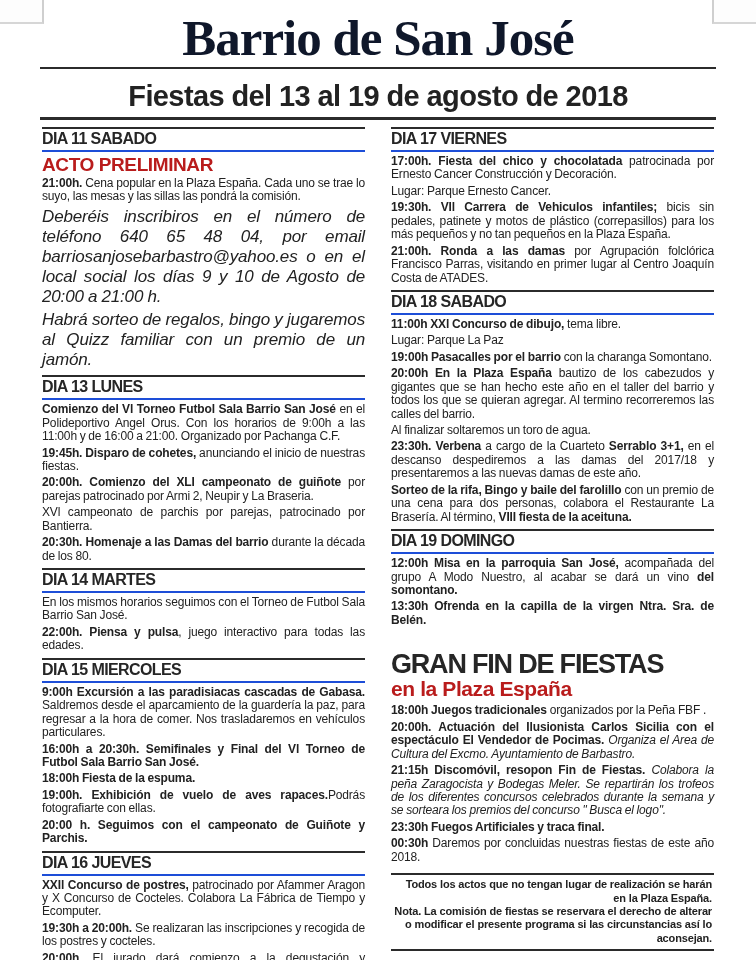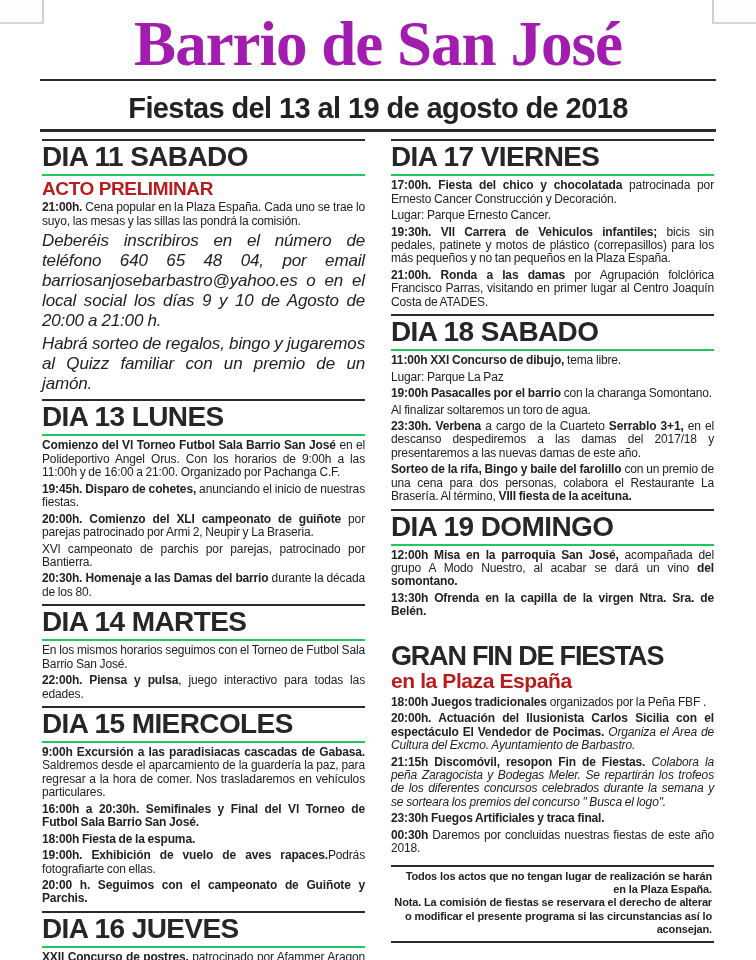--- a/index.html
+++ b/index.html
@@ -13,39 +13,39 @@
     box-sizing:border-box;
   }
   
   .corner{position:absolute;top:0;height:24px;width:44px;box-sizing:border-box;}
   .corner-left{left:0;border-right:2px solid #cfcfcf;border-bottom:2px solid #d6d6d6;background:#fdfdfd;}
   .corner-right{right:0;border-left:2px solid #cfcfcf;border-bottom:2px solid #d6d6d6;background:#fdfdfd;}
 
   header{padding:12px 40px 0;text-align:center;}
   h1.title{
     font-family:"Liberation Serif","DejaVu Serif",serif;
-    font-weight:bold;font-size:63px;line-height:1.02;
-    margin:0;letter-spacing:-1px;color:#a21caf;
+    font-weight:bold;font-size:51px;line-height:1.02;
+    margin:0;letter-spacing:-1px;color:#0f172a;
   }
   .rule{border:0;border-top:2px solid #2b2b2b;margin:0;}
   .rule-title{margin-top:3px;}
   .subtitle{
     font-weight:bold;font-size:29px;letter-spacing:-0.6px;
     padding:11px 0 4px;color:#222;
   }
   .rule-sub{border-top:3px solid #2b2b2b;}
 
   .columns{display:flex;gap:26px;padding:7px 42px 0;box-sizing:border-box;}
   .col{flex:1;min-width:0;}
 
   section.section{margin:0;}
   h2.day{
-    font-size:28px;font-weight:bold;letter-spacing:-0.6px;line-height:1.0;
+    font-size:16px;font-weight:bold;letter-spacing:-0.6px;line-height:1.0;
     color:#262626;margin:5px 0 3px;padding:2px 0 3px;
-    border-top:2px solid #2b2b2b;border-bottom:2px solid #22c55e;
+    border-top:2px solid #2b2b2b;border-bottom:2px solid #1d4ed8;
     white-space:nowrap;overflow:hidden;
   }
   .col section.section:first-child h2.day{margin-top:0;}
   h2.day.plain{
     border:none;font-size:27px;letter-spacing:-1.2px;
     margin:24px 0 0;padding:0;
   }
   h3.sub{
     font-size:19px;font-weight:bold;letter-spacing:-0.4px;
     margin:0 0 2px;line-height:1.05;color:#b91c1c;
@@ -125,20 +125,21 @@
           <p class="para"><span class="run b">17:00h. Fiesta del chico y chocolatada</span><span class="run n"> patrocinada por Ernesto Cancer  Construcción y Decoración.</span></p>
           <p class="para"><span class="run n">Lugar: Parque Ernesto Cancer.</span></p>
           <p class="para"><span class="run b">19:30h. VIl Carrera de Vehiculos infantiles;</span><span class="run n">  bicis sin pedales, patinete y motos de plástico (correpasillos) para los más  pequeños y no tan pequeños en la Plaza España.</span></p>
           <p class="para"><span class="run b">21:00h. Ronda a las damas</span><span class="run n"> por Agrupación folclórica Francisco Parras, visitando en primer lugar al Centro Joaquín Costa de ATADES.</span></p>
         </section>
         <section class="section">
           <h2 class="day">DIA 18 SABADO</h2>
           <p class="para"><span class="run b">11:00h XXl Concurso de dibujo,</span><span class="run n"> tema libre.</span></p>
           <p class="para"><span class="run n">Lugar: Parque La Paz</span></p>
           <p class="para"><span class="run b">19:00h Pasacalles por el barrio</span><span class="run n"> con la charanga Somontano.</span></p>
+          <p class="para"><span class="run b">20:00h En la Plaza España</span><span class="run n"> bautizo de  los cabezudos y gigantes  que se han hecho este año  en el taller del barrio y todos los que se quieran agregar. Al termino recorreremos las calles del barrio.</span></p>
           <p class="para"><span class="run n">Al finalizar soltaremos un toro de agua.</span></p>
           <p class="para"><span class="run b">23:30h. Verbena</span><span class="run n"> a cargo de la Cuarteto </span><span class="run b">Serrablo 3+1,</span><span class="run n"> en el descanso despediremos a las damas del 2017/18 y presentaremos a las nuevas  damas de este año.</span></p>
           <p class="para"><span class="run b">Sorteo de la rifa, Bingo y baile del farolillo</span><span class="run n"> con un premio de una cena para dos personas, colabora el Restaurante  La Brasería. Al término,  </span><span class="run b">VIII  fiesta de la aceituna.</span></p>
         </section>
         <section class="section">
           <h2 class="day">DIA 19 DOMINGO</h2>
           <p class="para"><span class="run b">12:00h Misa en la parroquia San José,</span><span class="run n"> acompañada del grupo A Modo Nuestro, al acabar se dará un vino </span><span class="run b">del somontano.</span></p>
           <p class="para"><span class="run b">13:30h Ofrenda en la capilla de la virgen Ntra. Sra. de Belén.</span></p>
         </section>
         <section class="section">

